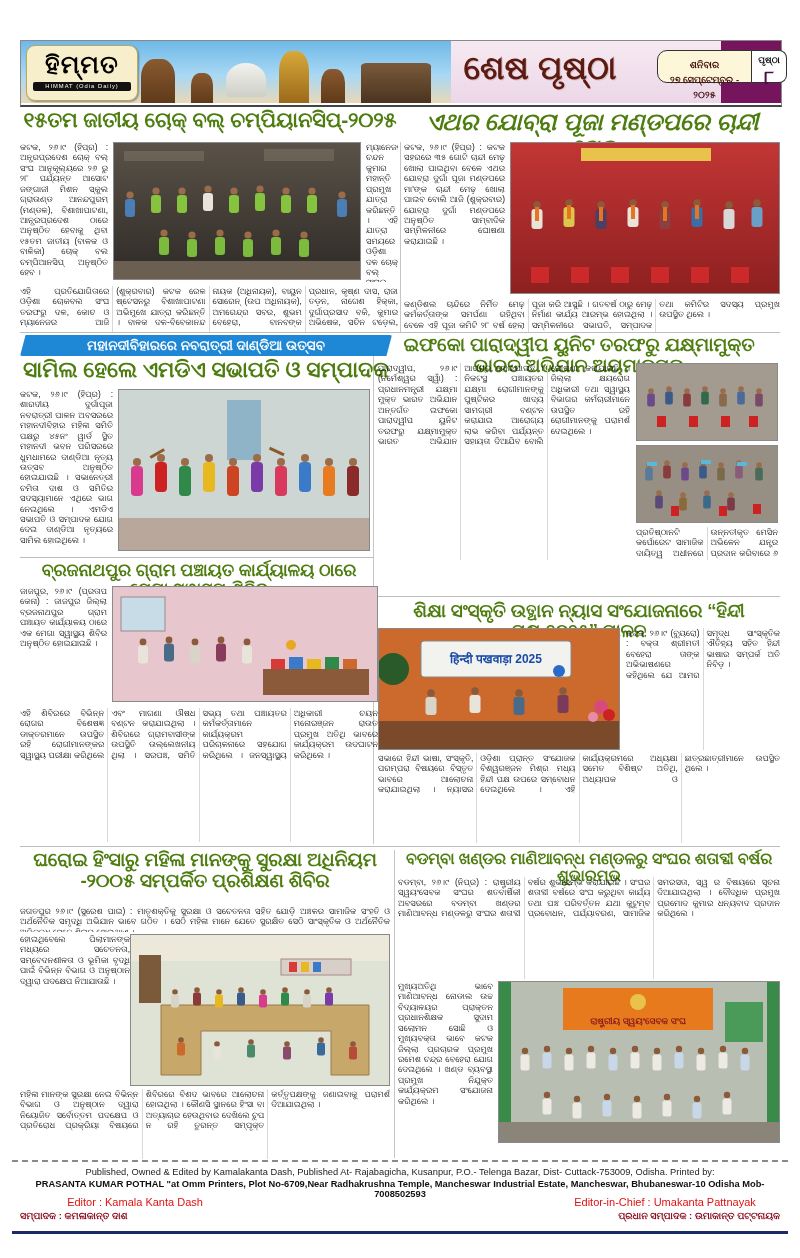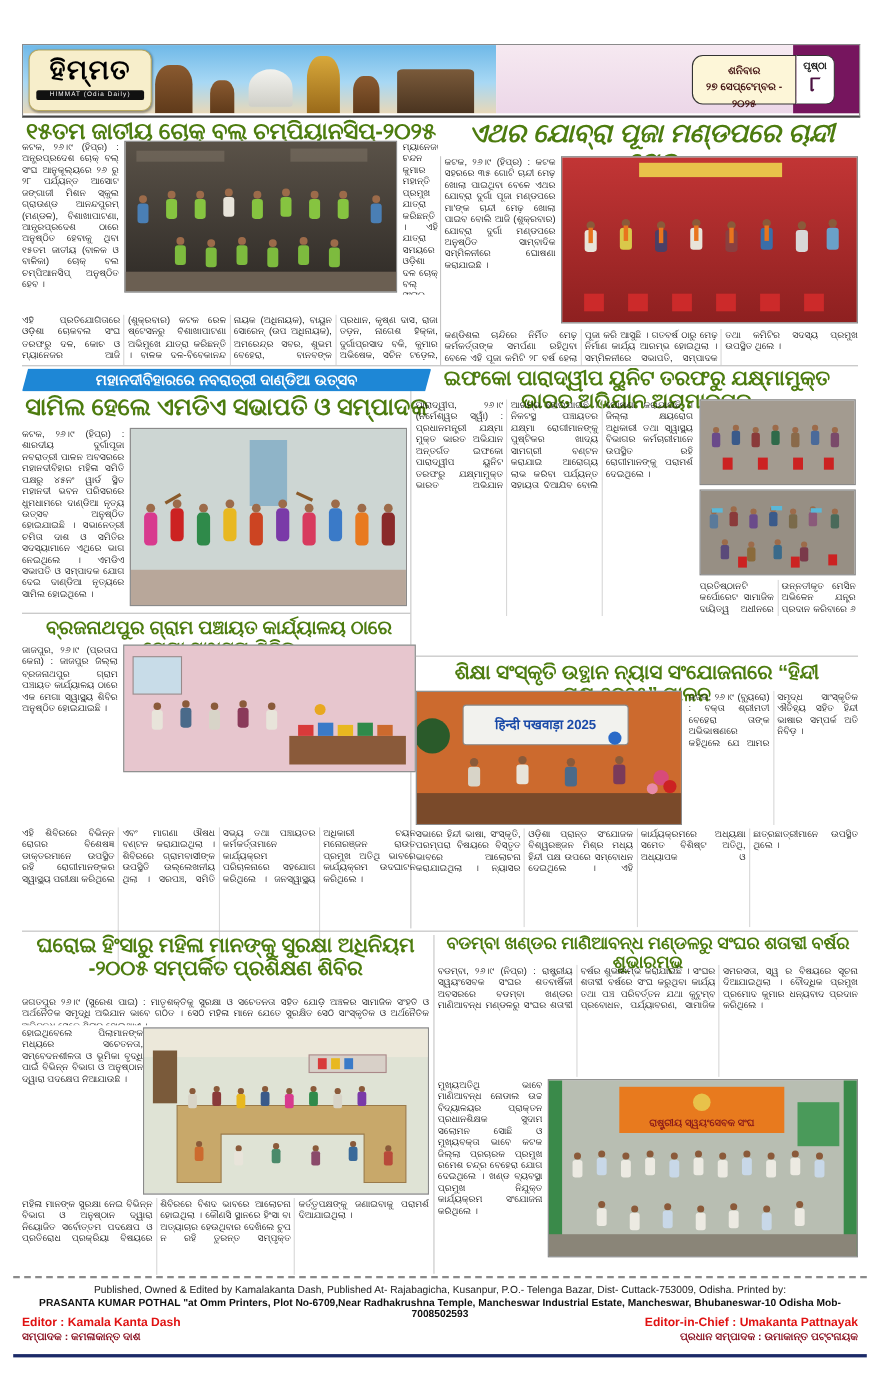--- a/index.html
+++ b/index.html
@@ -23,33 +23,33 @@
   .temple{position:absolute;bottom:0;background:linear-gradient(#8a5a30,#5f3a1a);border-radius:40% 40% 0 0;}
   .stupa{position:absolute;bottom:6px;background:linear-gradient(#f2f2ee,#cfcfc8);border-radius:50% 50% 8% 8%;}
   .mh-logo{position:absolute;left:5px;top:4px;width:110px;height:54px;background:#f7eecb;border:1px solid #b8a860;border-radius:9px;
       text-align:center;box-shadow:1px 1px 2px rgba(0,0,0,.35);}
   .mh-logo .big{font-size:25px;font-weight:bold;color:#000;line-height:36px;letter-spacing:1px;}
   .mh-logo .strip{margin:0 6px;background:#111;color:#fff;font-size:5.8px;line-height:9px;letter-spacing:1px;border-radius:2px;}
   .mh-pink{position:absolute;left:430px;top:0;width:270px;height:62px;background:linear-gradient(#f6e9f1,#ecd7e8);}
   .mh-maroon{position:absolute;left:700px;top:0;width:60px;height:62px;background:#76155e;}
   .mh-title{position:absolute;left:408px;top:8px;width:222px;height:48px;text-align:center;
       font-size:33px;font-weight:bold;color:#5c1b10;text-shadow:1px 1px 0 #d8c0c8;}
-  .mh-datebox{position:absolute;left:608px;top:9px;width:130px;height:45px;display:flex;}
+  .mh-datebox{position:absolute;left:636px;top:9px;width:130px;height:33px;display:flex;}
   .mh-datebox .cream{flex:1;background:#fdf6d8;border:1.5px solid #333;border-radius:10px 0 0 10px;text-align:center;
       font-size:9.5px;font-weight:bold;color:#401010;padding-top:6px;line-height:15px;}
   .mh-datebox .pagebox{width:34px;background:#fff;border:1.5px solid #333;border-left:none;border-radius:0 8px 8px 0;text-align:center;}
   .mh-datebox .pagebox .pl{font-size:9px;font-weight:bold;color:#111;line-height:13px;margin-top:3px;}
   .mh-datebox .pagebox .pn{font-size:19px;font-weight:bold;color:#4a1040;line-height:22px;}
 
   
   #hl-a1{left:20px;top:109px;width:380px;height:30px;font-size:21px;}
   #hl-a2{left:404px;top:109px;width:376px;height:30px;font-size:24px;font-style:italic;}
 
   
-  #a1-row1{left:20px;top:128px;width:378px;height:140px;display:flex;gap:5px;justify-content:center;}
+  #a1-row1{left:20px;top:142px;width:378px;height:140px;display:flex;gap:5px;justify-content:center;}
   #a1-row1 .c1{width:88px;}
   #a1-row1 .c2{width:40px;flex:1;}
   #a1-row2{left:20px;top:286px;width:378px;height:46px;}
 
   
   #a2-row1{left:404px;top:142px;width:376px;height:154px;display:flex;gap:5px;}
   #a2-row1 .c1{flex:1;}
   #a2-row2{left:404px;top:299px;width:376px;height:33px;}
 
   
@@ -63,21 +63,21 @@
   
   #hl-a4{left:378px;top:335px;width:402px;height:25px;font-size:19px;}
   #a4-row{left:378px;top:363px;width:402px;height:197px;display:flex;gap:6px;}
   #a4-row .txt{width:252px;height:197px;}
   #a4-row .right{width:142px;display:flex;flex-direction:column;gap:4px;}
 
   
   #hl-a5{left:20px;top:561px;width:358px;height:22px;font-size:17.5px;}
   #a5-row1{left:20px;top:586px;width:358px;height:118px;display:flex;gap:5px;}
   #a5-row1 .c1{flex:1;}
-  #a5-row2{left:20px;top:708px;width:358px;height:134px;margin-top:44px;}
+  #a5-row2{left:20px;top:708px;width:358px;height:134px;}
 
   
   #hl-a6{left:378px;top:601px;width:402px;height:24px;font-size:18.5px;}
   #a6-row1{left:378px;top:628px;width:402px;height:122px;display:flex;gap:6px;}
   #a6-row1 .c1{flex:1;}
   #a6-row2{left:378px;top:753px;width:402px;height:90px;}
 
   
   #hl-a7{left:20px;top:850px;width:370px;height:52px;font-size:19px;}
   #a7-intro{left:20px;top:906px;width:370px;height:26px;}
@@ -92,21 +92,21 @@
   #a8-row2 .c1{width:96px;}
 
   
   #f-dash{left:12px;top:1160px;width:776px;border-top:2px dashed #8a8a8a;height:0;}
   #f-line1{left:20px;top:1167px;width:760px;text-align:center;font-size:9.3px;color:#222;}
   #f-line2{left:20px;top:1179px;width:760px;text-align:center;font-size:9.3px;color:#111;font-weight:bold;}
   #f-row{left:20px;top:1195px;width:760px;display:flex;justify-content:space-between;}
   #f-row .ed,#f-row .chief{width:230px;}
   #f-row .chief{text-align:right;}
   #f-row .mid{width:300px;text-align:center;font-size:9.5px;color:#222;line-height:13px;}
-  .redname{color:#e01212;font-weight:bold;font-size:11px;line-height:14px;}
+  .redname{color:#e01212;font-weight:normal;font-size:11px;line-height:14px;text-align:center;}
   .odianame{color:#8a1020;font-size:9.5px;font-weight:bold;line-height:13px;}
   #f-navy{left:12px;top:1231px;width:776px;height:3px;background:#1b2a68;}
 </style>
 </head>
 <body>
 
 <div id="masthead" class="abs">
   <div class="mh-temples">
     <div class="temple" style="left:120px;width:34px;height:44px;"></div>
     <div class="temple" style="left:170px;width:22px;height:30px;"></div>
@@ -114,20 +114,21 @@
     <div class="temple" style="left:258px;width:30px;height:52px;background:linear-gradient(#d8a83a,#9a6a1a);"></div>
     <div class="temple" style="left:300px;width:24px;height:34px;"></div>
     <div class="temple" style="left:340px;width:70px;height:40px;border-radius:8% 8% 0 0;background:linear-gradient(#7a5a3a,#4a3420);"></div>
   </div>
   <div class="mh-pink"></div>
   <div class="mh-maroon"></div>
   <div class="mh-logo">
     <div class="big">ହିମ୍ମତ</div>
     <div class="strip">HIMMAT (Odia Daily)</div>
   </div>
+  <div class="mh-title">ଶେଷ ପୃଷ୍ଠା</div>
   <div class="mh-datebox">
     <div class="cream">
       <div>ଶନିବାର</div>
       <div>୨୭ ସେପ୍ଟେମ୍ବର - ୨୦୨୫</div>
     </div>
     <div class="pagebox">
       <div class="pl">ପୃଷ୍ଠା</div>
       <div class="pn">୮</div>
     </div>
   </div>

